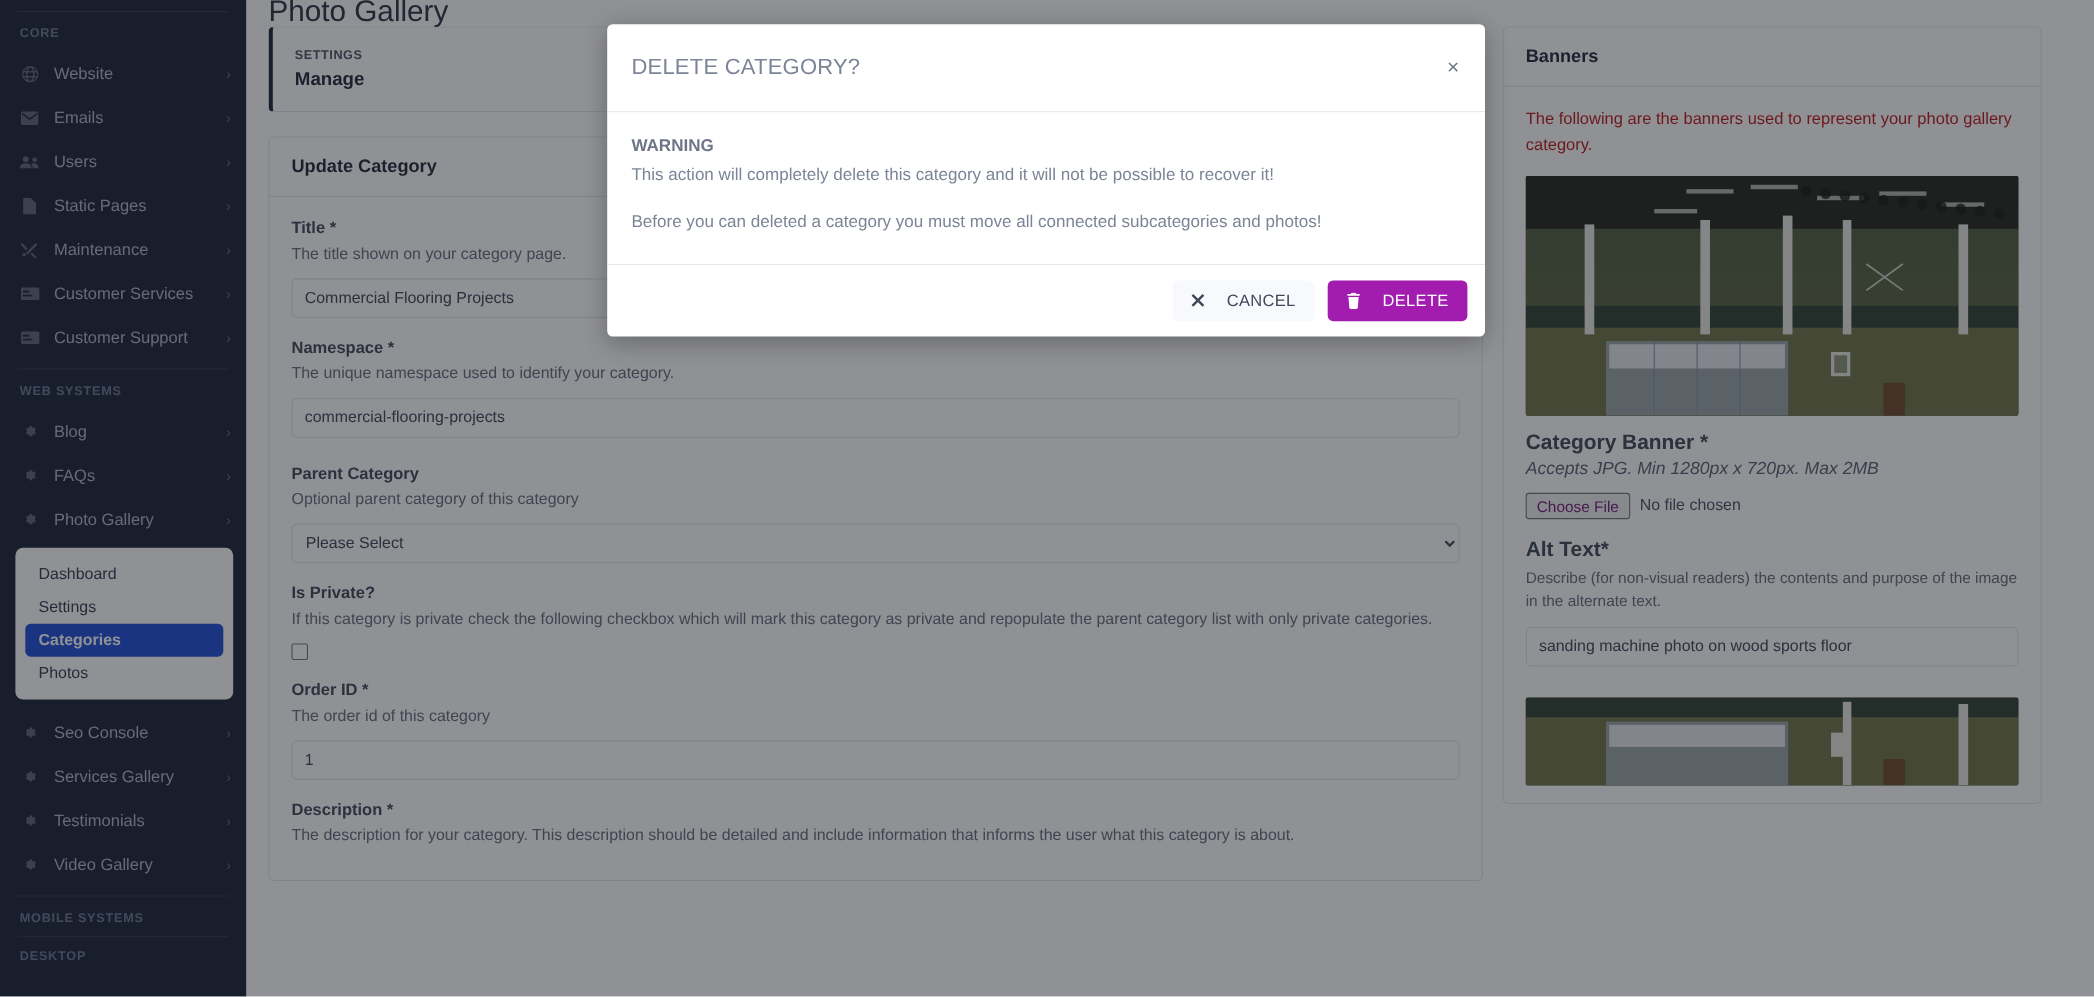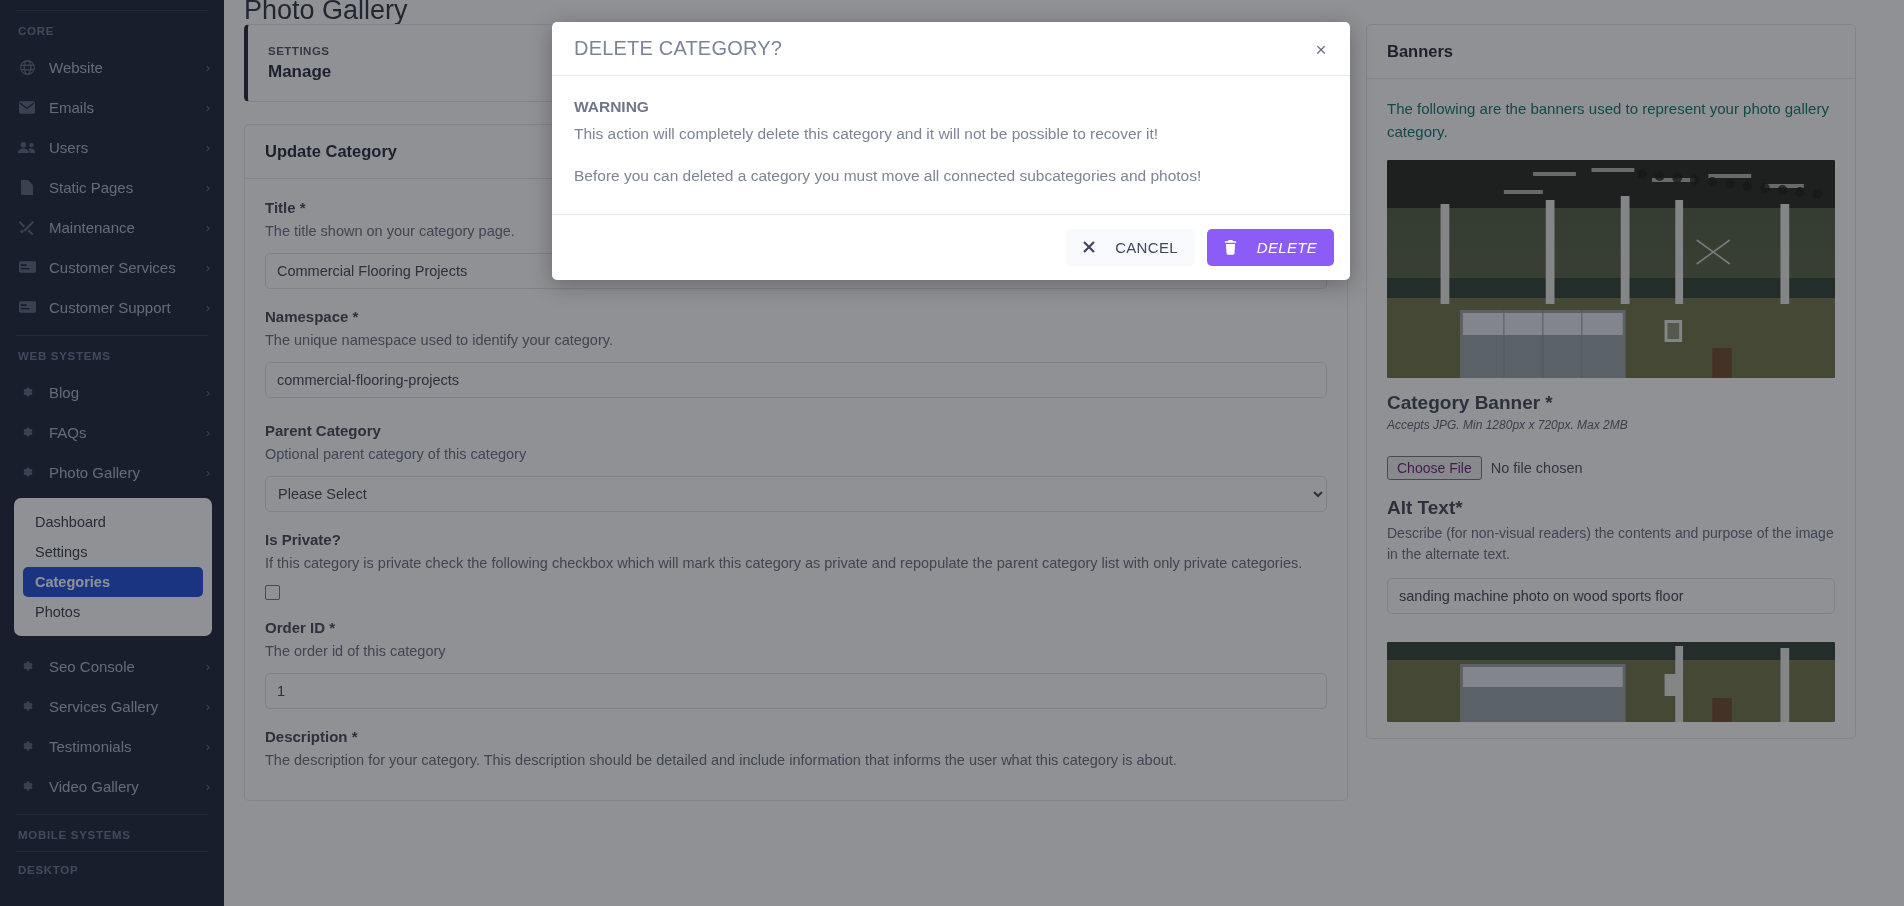--- a/index.html
+++ b/index.html
@@ -163,32 +163,32 @@
   select.input { height: 36px; padding: 0 8px; }
   .checkbox {
     width: 15px; height: 15px;
     border: 1px solid #767676;
     border-radius: 2px;
     background: #fff;
   }
 
   
   #banner-card .card-body { padding: 18px 20px 16px 20px; }
-  .banner-intro { font-size: 15px; color: #0f766e; line-height: 1.55; margin-bottom: 16px; }
+  .banner-intro { font-size: 15px; color: #b91c1c; line-height: 1.55; margin-bottom: 16px; }
   .banner-img {
     width: 100%; height: 218px;
     border-radius: 2px;
     overflow: hidden;
     position: relative;
     background: #4a4f33;
     margin-bottom: 14px;
   }
   .banner-img.second { height: 80px; margin-bottom: 0; }
   .sub-label { font-size: 19px; font-weight: bold; color: #3f4757; margin-bottom: 4px; }
-  .sub-italic { font-size: 12px; font-style: italic; color: #5b6374; margin-bottom: 24px; }
+  .sub-italic { font-size: 16px; font-style: italic; color: #5b6374; margin-bottom: 12px; }
   .file-row { display: flex; align-items: center; gap: 9px; margin-bottom: 17px; }
   .file-btn {
     border: 1px solid #767676;
     background: #efefef;
     border-radius: 3px;
     padding: 3px 9px;
     font-size: 14px; color: #701a75;
     font-family: "Liberation Sans", sans-serif;
   }
   .file-none { font-size: 14.5px; color: #4a5263; }
@@ -203,21 +203,21 @@
   }
   #modal {
     position: absolute; z-index: 60;
     left: 552px; top: 22px;
     width: 798px;
     background: #ffffff;
     border-radius: 5px;
     box-shadow: 0 5px 22px rgba(0,0,0,0.28);
   }
   #modal-head {
-    height: 54px;
+    height: 80px;
     display: flex; align-items: center;
     padding: 0 22px;
     border-bottom: 1px solid #e6e8ec;
     position: relative;
   }
   #modal-title {
     font-size: 20px; color: #7c8496; font-weight: normal;
     letter-spacing: 0.2px;
   }
   #modal-close {
@@ -246,21 +246,21 @@
   .btn {
     border: none; border-radius: 5px;
     font-size: 15px;
     font-family: "Liberation Sans", sans-serif;
     display: inline-flex; align-items: center; gap: 20px;
     cursor: pointer;
     padding: 10px 17px;
     letter-spacing: 0.3px;
   }
   #btn-cancel { background: #f7f9fc; color: #40485a; }
-  #btn-delete { background: #8b5cf6; color: #ffffff; font-style: italic; }
+  #btn-delete { background: #a21caf; color: #ffffff; }
   .btn svg { display:block; }
 </style>
 </head>
 <body>
 
 <div id="app">
 
   <nav id="sidebar">
     <div style="height:10px"></div>
     <div class="side-divider"></div>

